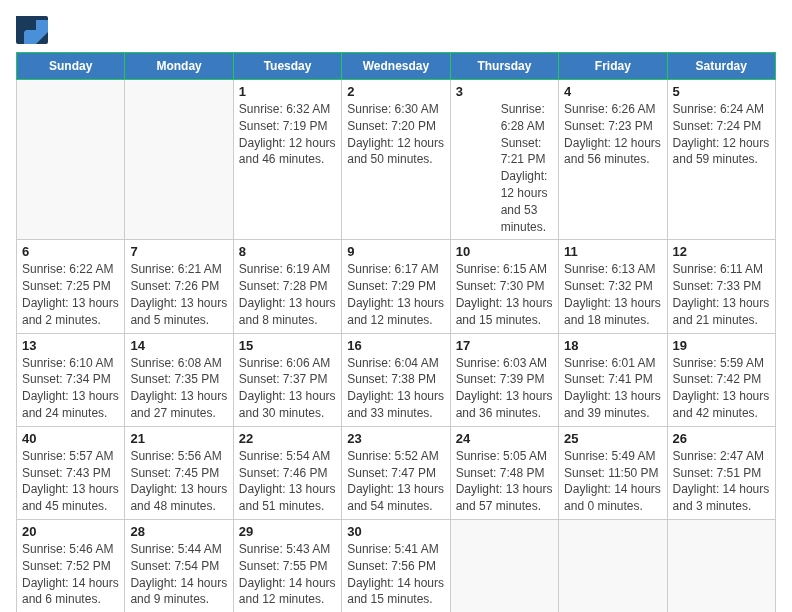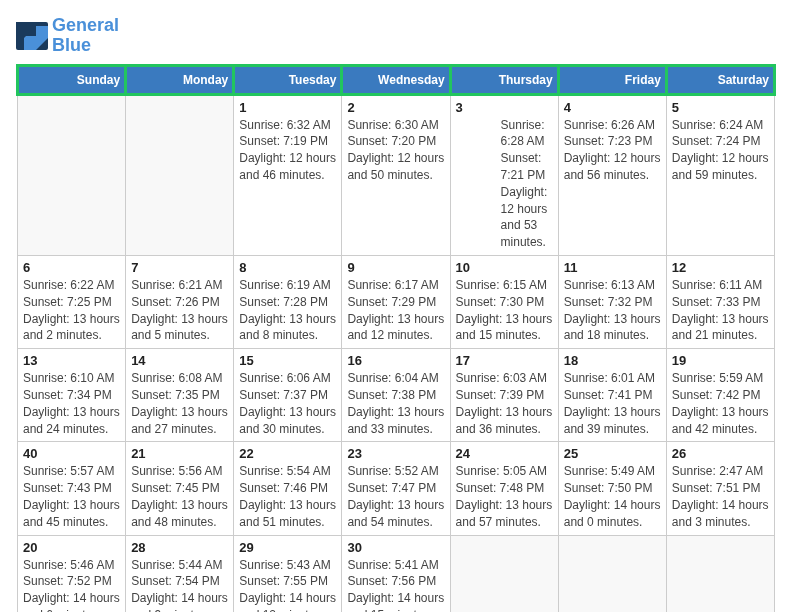--- a/index.html
+++ b/index.html
@@ -50,22 +50,22 @@
       width: 100%;
       border-collapse: collapse;
       table-layout: fixed;
     }
     th {
       background-color: #3a7abf;
       color: #fff;
       font-size: 12px;
       font-weight: bold;
       padding: 6px 4px;
-      text-align: right;
-      border: 3px solid #22c55e;
+      text-align: center;
+      border: 1px solid #22c55e;
     }
     td {
       border: 1px solid #ccc;
       vertical-align: top;
       padding: 4px 5px;
       font-size: 10px;
       color: #333;
       height: 80px;
       background: #fff;
     }
@@ -87,24 +87,20 @@
 </head>
 <body>
 
 <div class="header-area">
   <div class="logo">
     <svg class="logo-icon" viewBox="0 0 32 28">
       <rect x="0" y="0" width="32" height="28" fill="#1a3a5c" rx="2"></rect>
       <polygon points="20,4 32,4 32,16 20,28 8,28 8,16" fill="#4a90d9"></polygon>
       <rect x="0" y="0" width="20" height="14" fill="#1a3a5c"></rect>
     </svg>
-    <div class="logo-text">
-      <div><span>General</span></div>
-      <div style="color:#4a90d9">Blue</div>
-    </div>
   </div>
   <div class="title-area">
     <div class="month-title"></div>
     <div class="subtitle"></div>
   </div>
 </div>
 
 <table>
   <thead>
     <tr>
@@ -291,21 +287,21 @@
         <td>
           <div class="day-number">24</div>
           <div class="day-info" style="white-space: pre-line;">Sunrise: 5:05 AM
 Sunset: 7:48 PM
 Daylight: 13 hours
 and 57 minutes.</div>
         </td>
         <td>
           <div class="day-number">25</div>
           <div class="day-info" style="white-space: pre-line;">Sunrise: 5:49 AM
-Sunset: 7:50 PM
+Sunset: 11:50 PM
 Daylight: 14 hours
 and 0 minutes.</div>
         </td>
         <td>
           <div class="day-number">26</div>
           <div class="day-info" style="white-space: pre-line;">Sunrise: 2:47 AM
 Sunset: 7:51 PM
 Daylight: 14 hours
 and 3 minutes.</div>
         </td>

